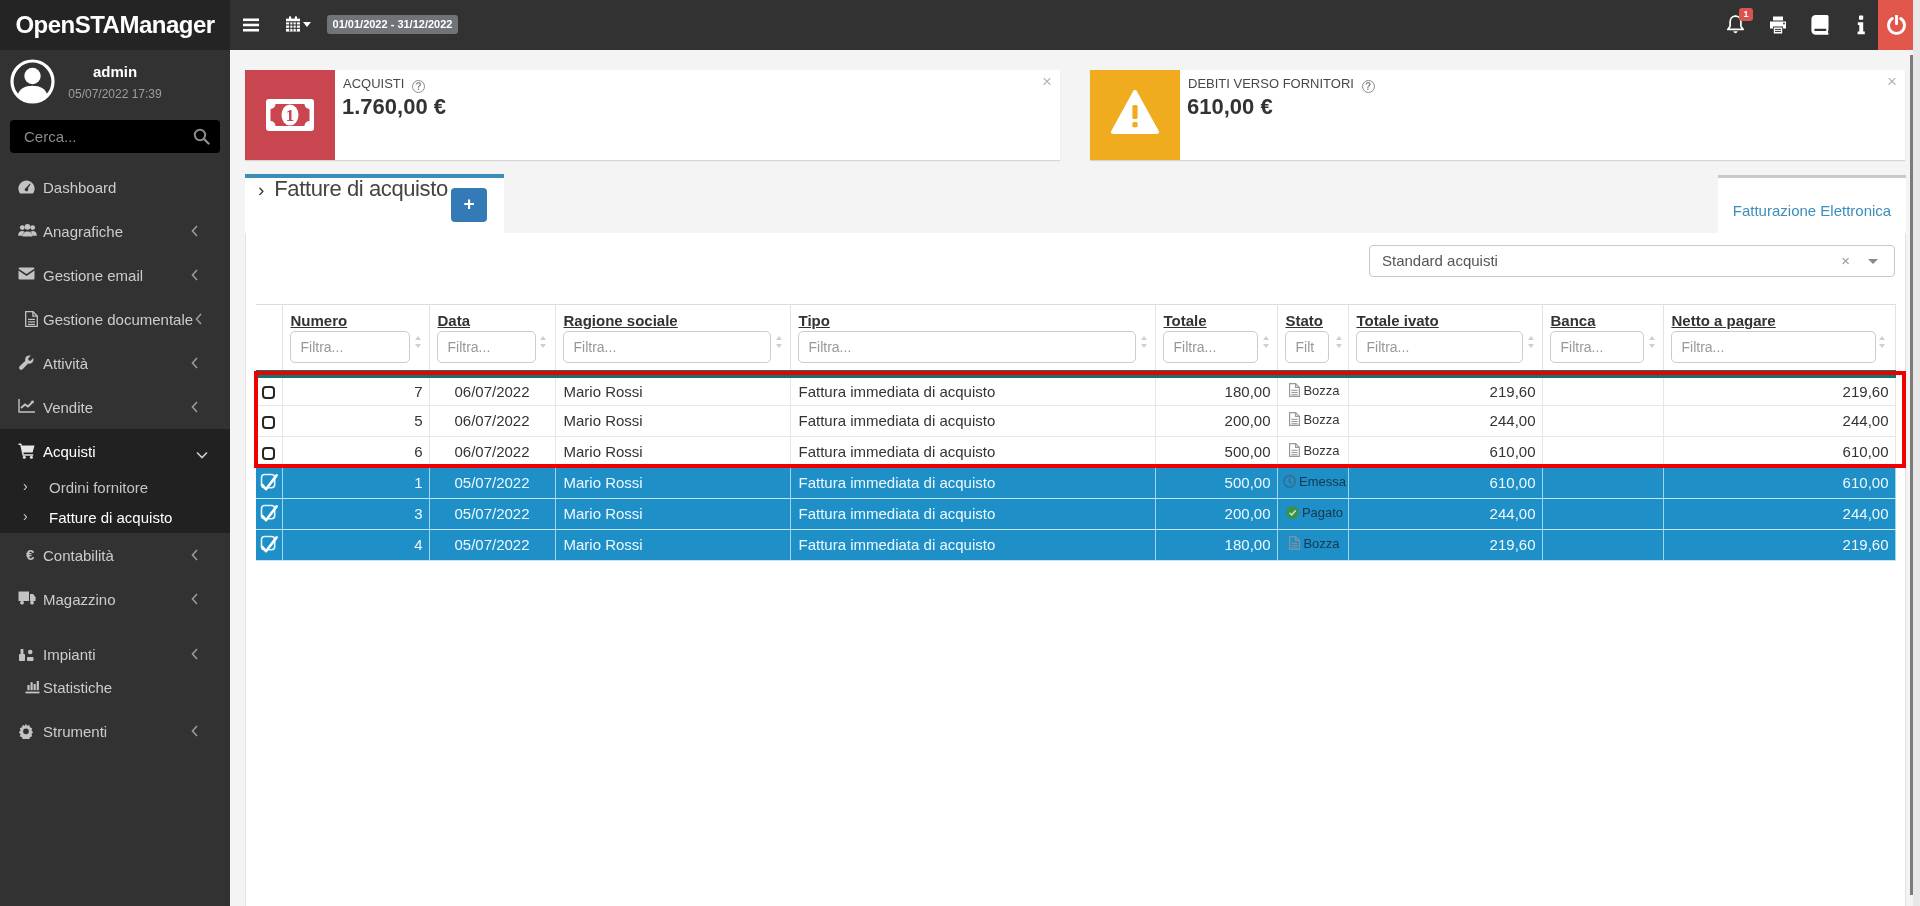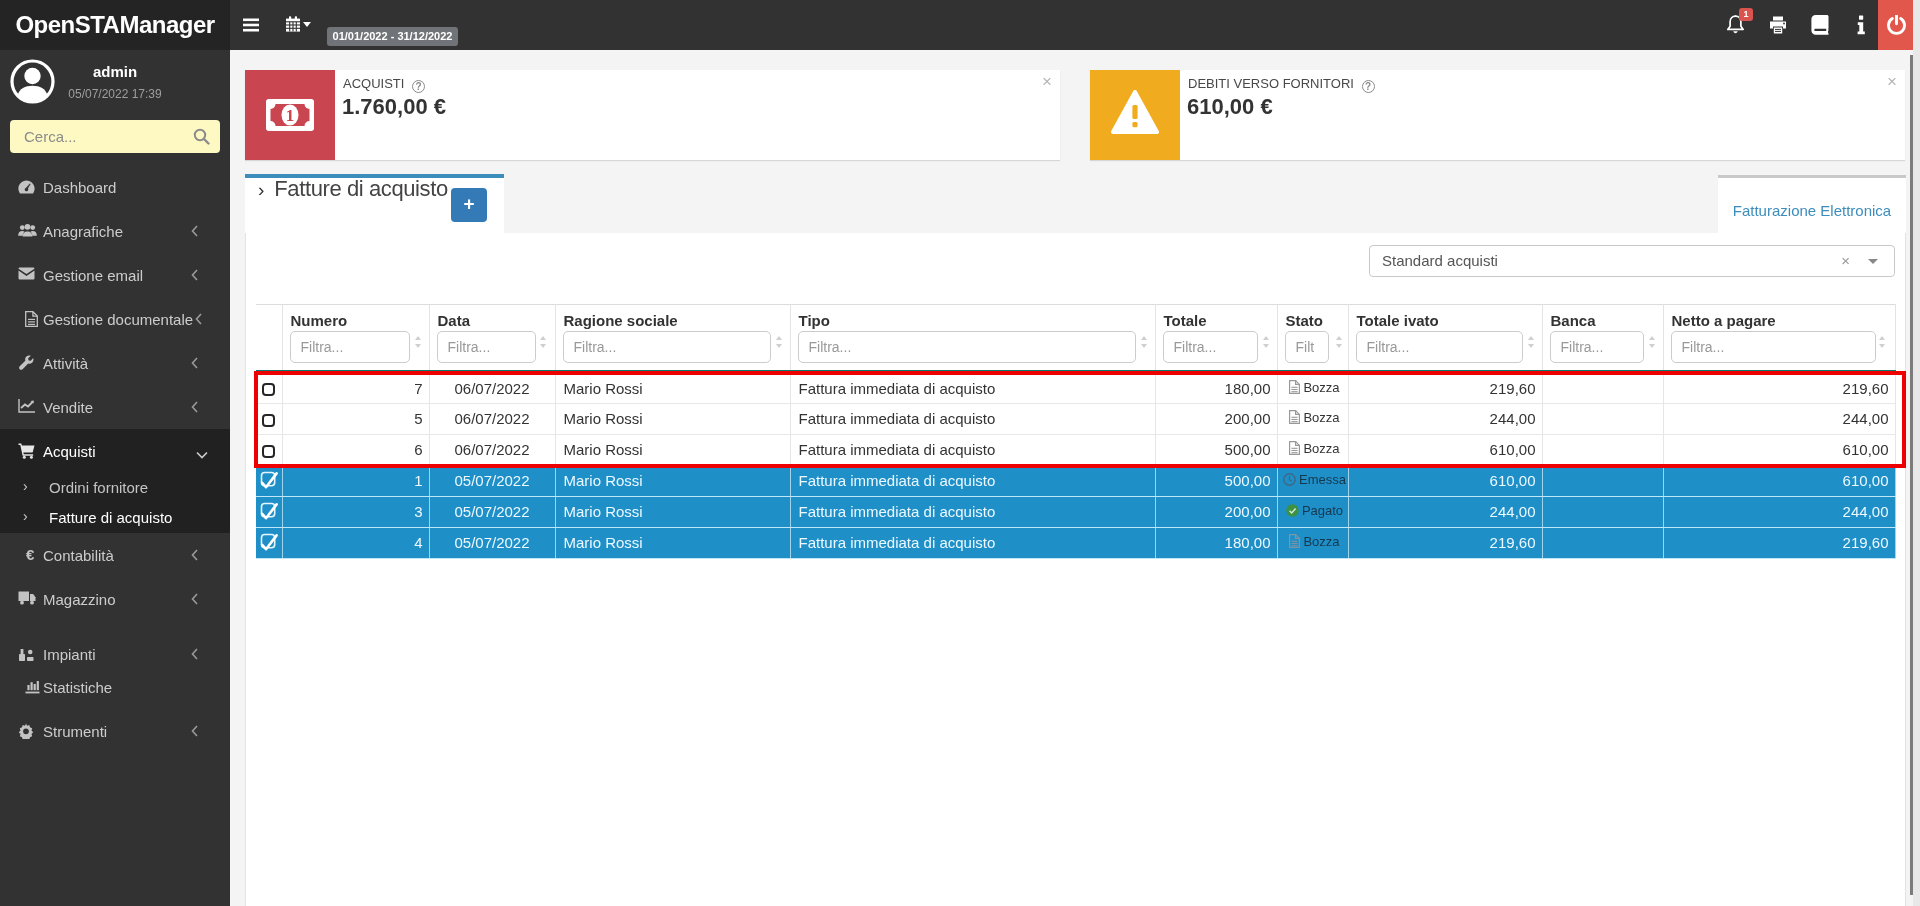--- a/index.html
+++ b/index.html
@@ -6,35 +6,35 @@
 html,body { width:1920px; height:906px; overflow:hidden; }
 body { font-family:"Liberation Sans", sans-serif; background:#f4f4f5; position:relative; }
 .abs { position:absolute; }
 
 
 #sidebar { left:0; top:0; width:230px; height:906px; background:#323232; }
 #logo { left:0; top:0; width:230px; height:50px; background:#242424; color:#fff; font-weight:bold; font-size:24px; text-align:center; line-height:50px; letter-spacing:-0.5px; }
 #avatar { left:10px; top:59px; width:45px; height:45px; }
 #uname { left:0px; top:63px; width:230px; text-align:center; color:#fff; font-weight:bold; font-size:15px; }
 #udate { left:0px; top:87px; width:230px; text-align:center; color:#9e9e9e; font-size:12px; }
-#search { left:10px; top:120px; width:210px; height:33px; background:#fef9c3; border-radius:4px;text-align:center; }
+#search { left:10px; top:120px; width:210px; height:33px; background:#000000; border-radius:4px;text-align:center; }
 #search .ph { position:absolute; left:14px; top:8px; color:#8b8b8b; font-size:15px; }
 .mi { position:absolute; left:0; width:230px; height:44px; color:#cccccc; font-size:14px; }
 .mi .lbl { position:absolute; left:43px; top:14px; font-size:15px; }
 .mi .ico { position:absolute; left:18px; top:14px; width:18px; height:16px; }
 .mi .arr { position:absolute; right:32px; top:15px; }
 .mi.active { background:#212121; color:#fff; }
 .smi { position:absolute; left:0; width:230px; height:30px; background:#212121; color:#c4c4c4; font-size:14px; }
 .smi .lbl { position:absolute; left:49px; top:6px; font-size:15px; }
 .smi .chev { position:absolute; left:23px; top:5px; font-size:14px; color:#ccc; }
 .smi.active2 { color:#fff; }
 
 
 #navbar { left:230px; top:0; width:1690px; height:50px; background:#323232; }
-#datebadge { left:327px; top:15px; width:131px; height:19px; background:#707478; border-radius:3px; color:#fff; font-size:11px; font-weight:bold; text-align:center; line-height:19px;margin-top:12px; }
+#datebadge { left:327px; top:15px; width:131px; height:19px; background:#707478; border-radius:3px; color:#fff; font-size:11px; font-weight:bold; text-align:center; line-height:19px; }
 #powerbtn { left:1878px; top:0; width:36px; height:50px; background:#e1574b; }
 #sbtrack { left:1913px; top:0; width:7px; height:906px; background:#e8e8e8; }
 #sbthumb { left:1910px; top:55px; width:3px; height:840px; background:#7c7c7c; }
 
 
 .infobox { top:70px; height:90px; background:#fff; box-shadow:0 1px 1px rgba(0,0,0,0.12); }
 .ibicon { position:absolute; left:0; top:0; width:90px; height:90px; }
 .iblabel { position:absolute; left:98px; top:6px; font-size:13px; color:#484848; }
 .ibvalue { position:absolute; left:97px; top:24px; font-size:22px; font-weight:bold; color:#333; }
 .ibclose { position:absolute; right:8px; top:2px; color:#b5b5b5; font-size:17px; }
@@ -43,21 +43,21 @@
 #tab1 { left:245px; top:174px; width:259px; height:59px; background:#fff; border-top:4px solid #3c8dbc; }
 #tab2 { left:1718px; top:175px; width:188px; height:58px; background:#fff; border-top:3px solid #c9c9c9; color:#3c8dbc; font-size:15px; text-align:center; padding-top:24px; }
 #card { left:245px; top:233px; width:1661px; height:673px; background:#fff; border-left:1px solid #e3e3e3; border-right:1px solid #e3e3e3; }
 #plusbtn { left:451px; top:188px; width:36px; height:34px; background:#337ab7; border-radius:4px; color:#fff; font-weight:bold; font-size:19px; text-align:center; line-height:32px; }
 #tabtitle { left:258px; top:176px; color:#444; }
 #selectbox { left:1369px; top:245px; width:526px; height:32px; background:#fff; border:1px solid #c8c8c8; border-radius:4px; font-size:15px; color:#555; line-height:30px; padding-left:12px; }
 
 
 #tbl { left:256px; top:304px; width:1639px; border-collapse:collapse; table-layout:fixed; font-size:15px; color:#333; }
 #tbl th { border-right:1px solid #e3e3e3; vertical-align:top; font-size:15px; text-align:left; padding:0; }
-#tbl thead tr { border-top:1px solid #dcdcdc; border-bottom:4px solid #0f766e; }
+#tbl thead tr { border-top:1px solid #dcdcdc; border-bottom:8px solid #0f766e;text-decoration:underline; }
 #tbl th .t { padding:7px 0 0 8px; height:23px; }
 #tbl th .fw { position:relative; height:42px; }
 #tbl th input { position:absolute; left:7px; top:3px; height:32px; border:1px solid #ccc; border-radius:5px; font-family:"Liberation Sans",sans-serif; font-size:14px; padding-left:10px; color:#999; background:#fff; }
 #tbl td { border-right:1px solid #e6e6e6; border-bottom:1px solid #e8e8e8; height:31px; padding:0 8px; overflow:hidden; white-space:nowrap; }
 #tbl td:first-child { padding:0; text-align:center; }
 #tbl td.ctr.stxt { padding:0 1px 0 5px; }
 #tbl tr.sel td { background:#1f8fc8; color:#ecf9ff; border-right:1px solid #9fd4ea; border-bottom:1px solid #bfe7f7; }
 .num { text-align:right; padding-right:6px !important; }
 .ctr { text-align:center; }
 .sort { position:absolute; width:8px; height:16px; }

